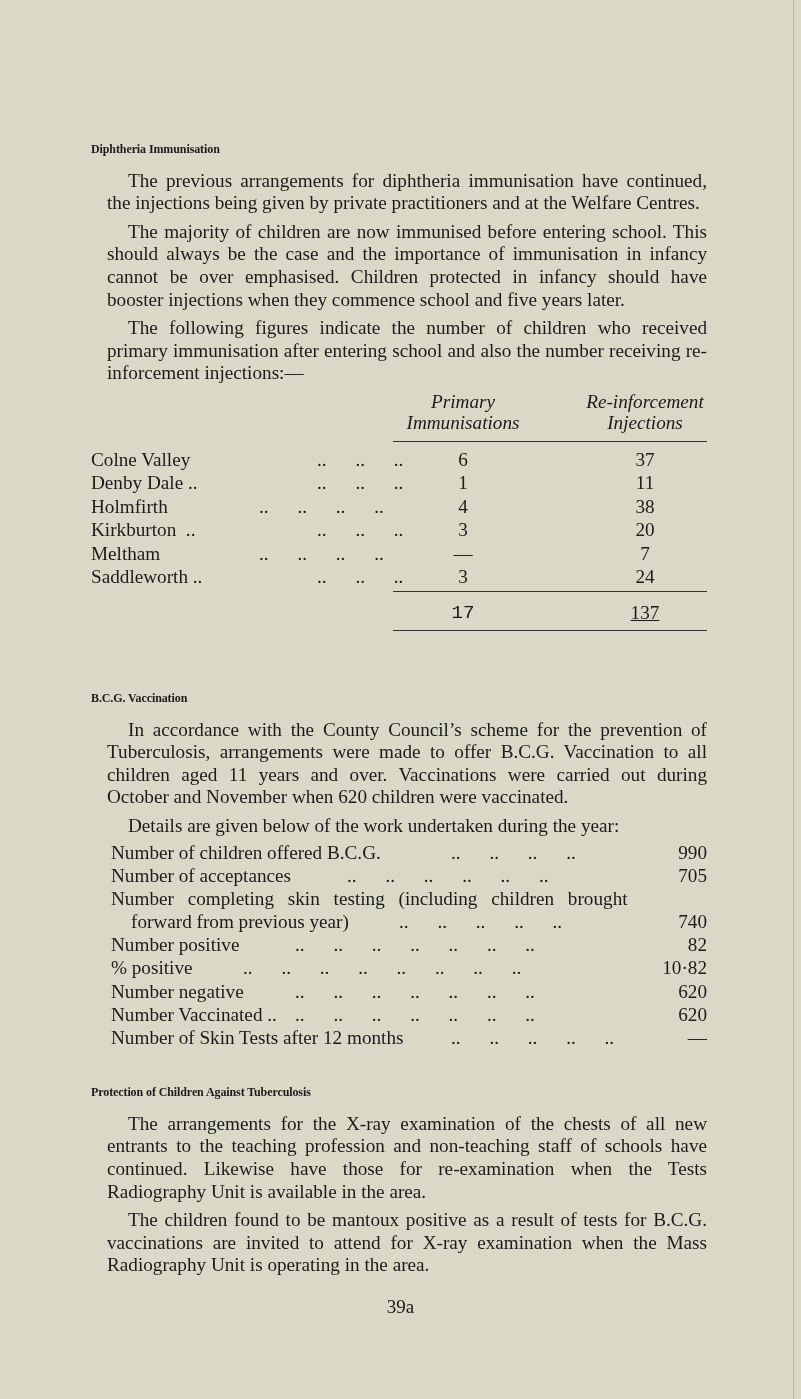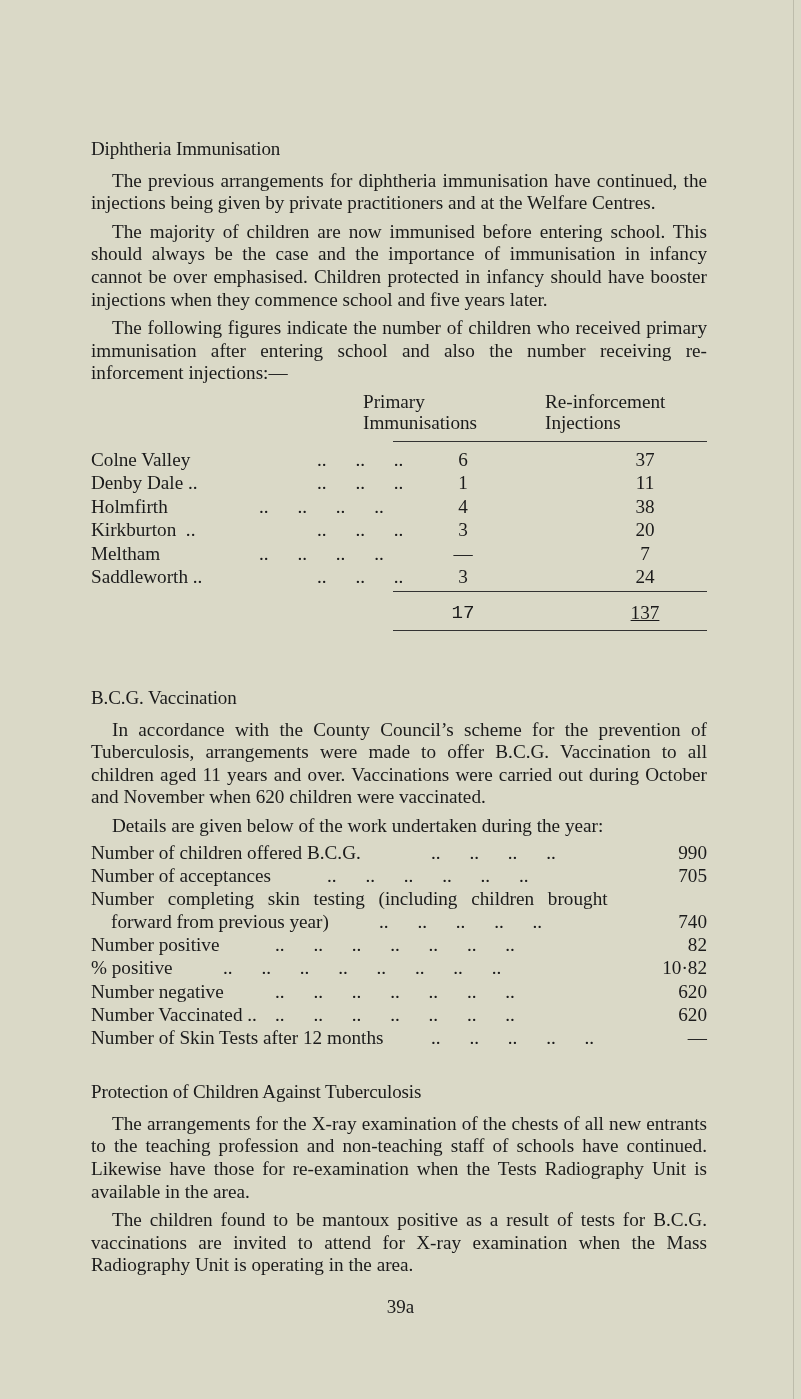--- a/index.html
+++ b/index.html
@@ -13,43 +13,43 @@
   }
   .edge-line {
     position: absolute; top: 0; bottom: 0; left: 793px; width: 1px;
     background: #bdbcab;
   }
   .page {
     position: absolute; left: 91px; top: 138px; width: 616px;
     font-size: 19.2px; line-height: 22.6px;
   }
   .heading {
-    font-weight: normal; font-size: 19px; margin: 0 0 9px 0; letter-spacing: -0.1px;
+    font-weight: bold; font-size: 12px; margin: 0 0 9px 0; letter-spacing: -0.1px;
   }
-  p { margin: 0 0 6px 0; text-indent: 21px; text-align: justify; }
+  p { margin: 0 0 6px 16px; text-indent: 21px; text-align: justify; }
   .prot-heading { margin-top: 31px; }
 
   
   .imm-table { position: relative; margin-top: 6px; }
-  .col-head { position: absolute; top: 0; text-align: left; line-height: 21px; }
+  .col-head { position: absolute; top: 0; text-align: center; font-style: italic; line-height: 21px; }
   .col-head.primary { left: 372px; width: 194px; left: 302px; }
   .col-head.reinf { left: 460px; width: 200px; }
   .rule { position: absolute; height: 1px; background: #333; left: 302px; width: 314px; }
   .imm-rows { position: absolute; left: 0; width: 616px; }
   .imm-row { position: relative; height: 23.5px; }
   .imm-row .district { position: absolute; left: 0; white-space: pre; }
   .imm-row .dots { position: absolute; white-space: pre; }
   .imm-row .v1 { position: absolute; left: 372px; width: 40px; margin-left: -20px; text-align: center; }
   .imm-row .v2 { position: absolute; left: 554px; width: 50px; margin-left: -25px; text-align: center; }
   .totals { position: absolute; left: 0; width: 616px; height: 24px; }
   .totals .v1 { position: absolute; left: 372px; width: 40px; margin-left: -20px; text-align: center; font-family: Liberation Mono, monospace; }
   .totals .v2 { position: absolute; left: 554px; width: 50px; margin-left: -25px; text-align: center; text-decoration: underline; }
 
   
-  .details { margin-top: 4px; }
+  .details { margin-top: 4px; margin-left: 20px; }
   .det-row { position: relative; height: 23.2px; }
   .det-row .lbl { position: absolute; left: 0; white-space: pre; }
   .det-row .lbl.indent { left: 20px; }
   .det-row .val { position: absolute; right: 0; text-align: center; }
   .det-row .dots { position: absolute; white-space: pre; }
 
   .page-number {
     position: absolute; top: 1296px; left: 0; width: 801px; text-align: center;
     font-size: 19px;
   }

